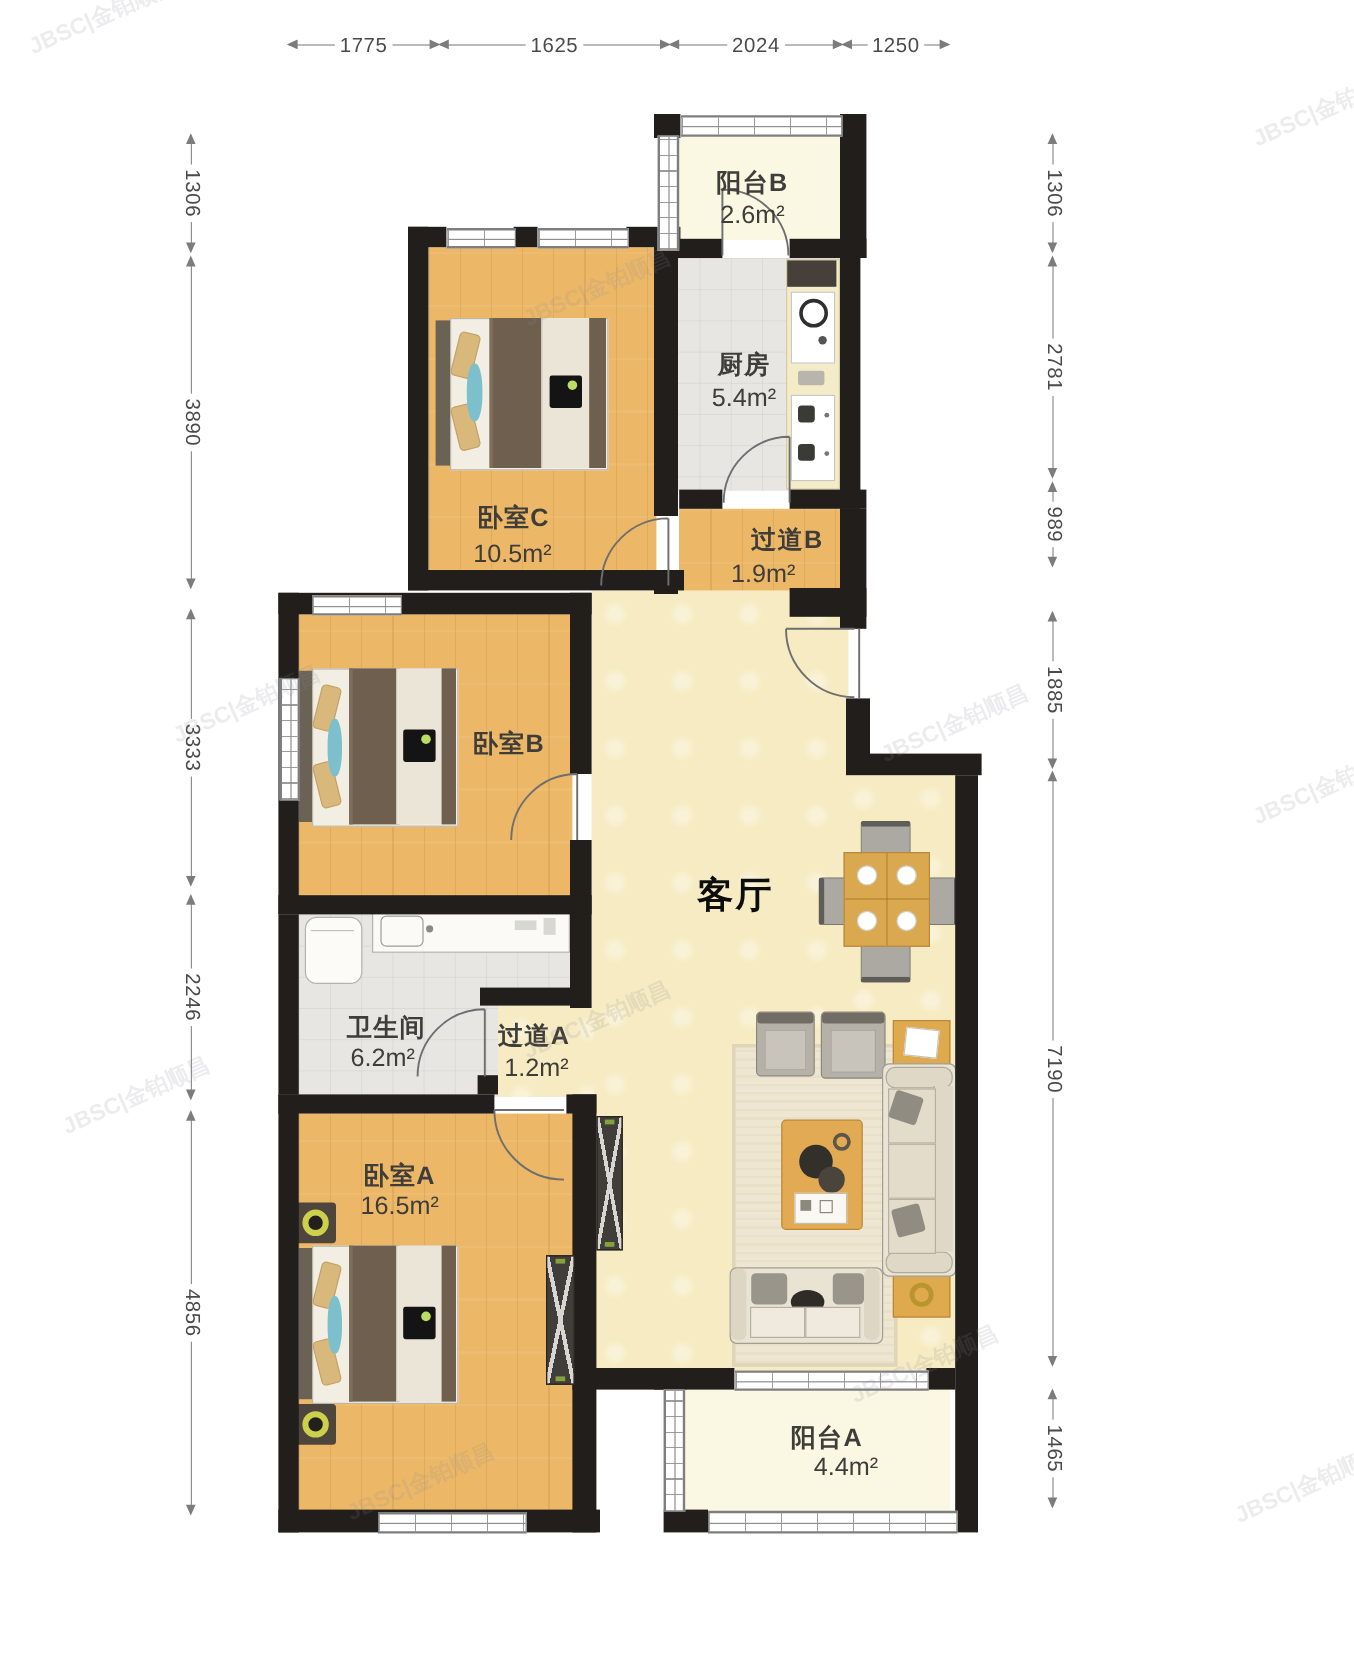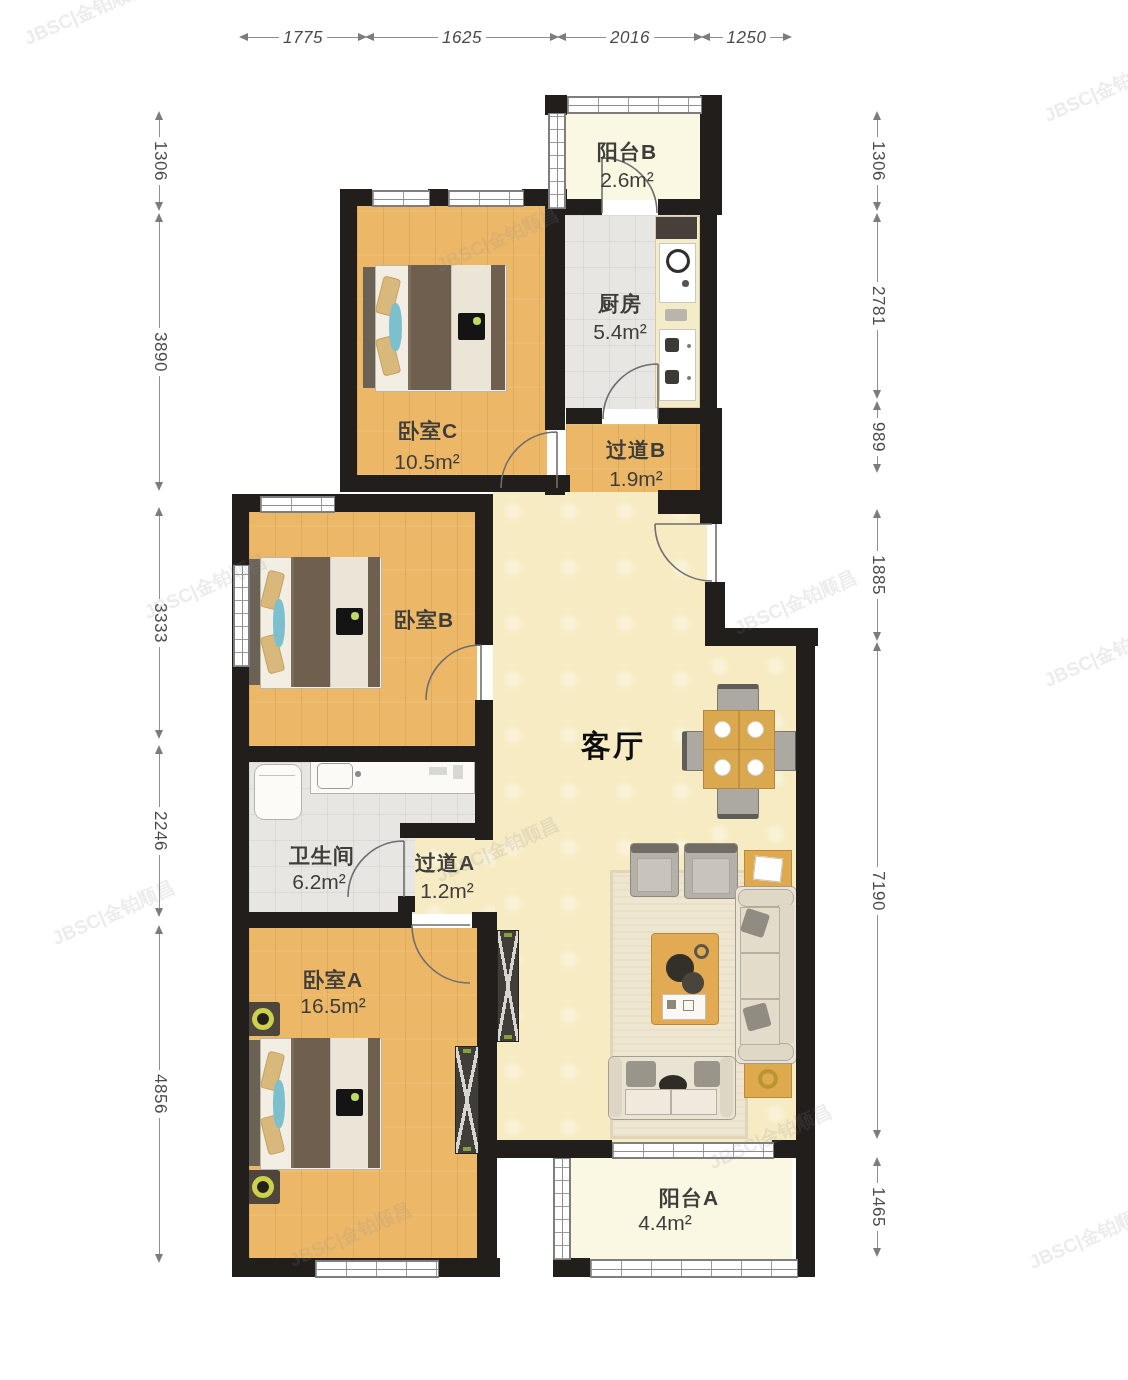--- a/index.html
+++ b/index.html
@@ -13,21 +13,21 @@
   .f-wood{background-color:#ECB868;background-image:repeating-linear-gradient(90deg,rgba(140,85,25,.14) 0 1px,transparent 1px 26px),repeating-linear-gradient(0deg,rgba(255,255,255,.06) 0 2px,transparent 2px 44px);}
   .f-tile{background-color:#E7E6E2;background-image:linear-gradient(rgba(0,0,0,.05) 1px,transparent 1px),linear-gradient(90deg,rgba(0,0,0,.05) 1px,transparent 1px);background-size:26px 26px;}
   .f-cream{background-color:#F6EBC2;background-image:radial-gradient(circle at 35% 35%,rgba(255,255,255,.35) 0 9%,transparent 22%);background-size:56px 56px;}
   .f-pale{background:#FAF7E2;}
   
   .win-h{position:absolute;background:#fff repeating-linear-gradient(90deg,#9c9c9c 0 1px,transparent 1px 30px);border:solid #7e7e7e;border-width:2px 1px;}
   .win-h::after{content:"";position:absolute;left:0;right:0;top:50%;height:1px;background:#8f8f8f;}
   .win-v{position:absolute;background:#fff repeating-linear-gradient(0deg,#9c9c9c 0 1px,transparent 1px 13px);border:solid #7e7e7e;border-width:1px 2px;}
   .win-v::after{content:"";position:absolute;top:0;bottom:0;left:50%;width:1px;background:#8f8f8f;}
   
-  .dim-h{position:absolute;height:16px;font-style:italic;}
+  .dim-h{position:absolute;height:16px;}
   .dim-h .ln{position:absolute;left:1px;right:1px;top:7px;height:1px;background:#8f8f8f;}
   .dim-v{position:absolute;width:16px;}
   .dim-v .ln{position:absolute;top:1px;bottom:1px;left:7px;width:1px;background:#8f8f8f;}
   .ah{position:absolute;width:0;height:0;}
   .ah.l{left:-1px;top:3px;border-top:4px solid transparent;border-bottom:4px solid transparent;border-right:9px solid #7c7c7c;}
   .ah.r{right:-1px;top:3px;border-top:4px solid transparent;border-bottom:4px solid transparent;border-left:9px solid #7c7c7c;}
   .ah.u{top:-1px;left:3px;border-left:4px solid transparent;border-right:4px solid transparent;border-bottom:9px solid #7c7c7c;}
   .ah.d{bottom:-1px;left:3px;border-left:4px solid transparent;border-right:4px solid transparent;border-top:9px solid #7c7c7c;}
   .dim-lab{position:absolute;left:50%;top:50%;transform:translate(-50%,-50%);background:#fff;
            padding:0 4px;font-size:17px;color:#4a4a4a;letter-spacing:.5px;white-space:nowrap;}
@@ -264,50 +264,50 @@
 
   <div class="rad" style="left:497px;top:930px;width:20px;height:110px"></div>
   <div class="rad" style="left:455px;top:1046px;width:22px;height:106px"></div>
 
   <span class="rlb" style="left:627px;top:152px">阳台B</span>
   <span class="rlb area" style="left:627px;top:180px">2.6m²</span>
   <span class="rlb" style="left:620px;top:304px">厨房</span>
   <span class="rlb area" style="left:620px;top:332px">5.4m²</span>
   <span class="rlb" style="left:428px;top:431px">卧室C</span>
   <span class="rlb area" style="left:427px;top:462px">10.5m²</span>
-  <span class="rlb" style="left:636px;top:450px">过道B</span>
+  <span class="rlb" style="left:656px;top:450px">过道B</span>
   <span class="rlb area" style="left:636px;top:479px">1.9m²</span>
   <span class="rlb" style="left:424px;top:620px">卧室B</span>
   <span class="rlb big" style="left:613px;top:746px">客厅</span>
   <span class="rlb" style="left:322px;top:856px">卫生间</span>
   <span class="rlb area" style="left:319px;top:882px">6.2m²</span>
   <span class="rlb" style="left:445px;top:863px">过道A</span>
   <span class="rlb area" style="left:447px;top:891px">1.2m²</span>
   <span class="rlb" style="left:333px;top:980px">卧室A</span>
   <span class="rlb area" style="left:333px;top:1006px">16.5m²</span>
   <span class="rlb" style="left:689px;top:1198px">阳台A</span>
-  <span class="rlb area" style="left:665px;top:1223px">4.4m²</span>
+  <span class="rlb area" style="left:705px;top:1223px">4.4m²</span>
 
   <div class="dim-h" style="left:240px;top:30px;width:126px">
     <div class="ln"></div>
       <i class="ah l"></i>
       <i class="ah r"></i>
     <span class="dim-lab">1775</span>
   </div>
   <div class="dim-h" style="left:366px;top:30px;width:192px">
     <div class="ln"></div>
       <i class="ah l"></i>
       <i class="ah r"></i>
     <span class="dim-lab">1625</span>
   </div>
   <div class="dim-h" style="left:558px;top:30px;width:144px">
     <div class="ln"></div>
       <i class="ah l"></i>
       <i class="ah r"></i>
-    <span class="dim-lab">2016</span>
+    <span class="dim-lab">2024</span>
   </div>
   <div class="dim-h" style="left:702px;top:30px;width:89px">
     <div class="ln"></div>
       <i class="ah l"></i>
       <i class="ah r"></i>
     <span class="dim-lab">1250</span>
   </div>
 
   <div class="dim-v" style="left:152px;top:112px;height:98px">
     <div class="ln"></div>

